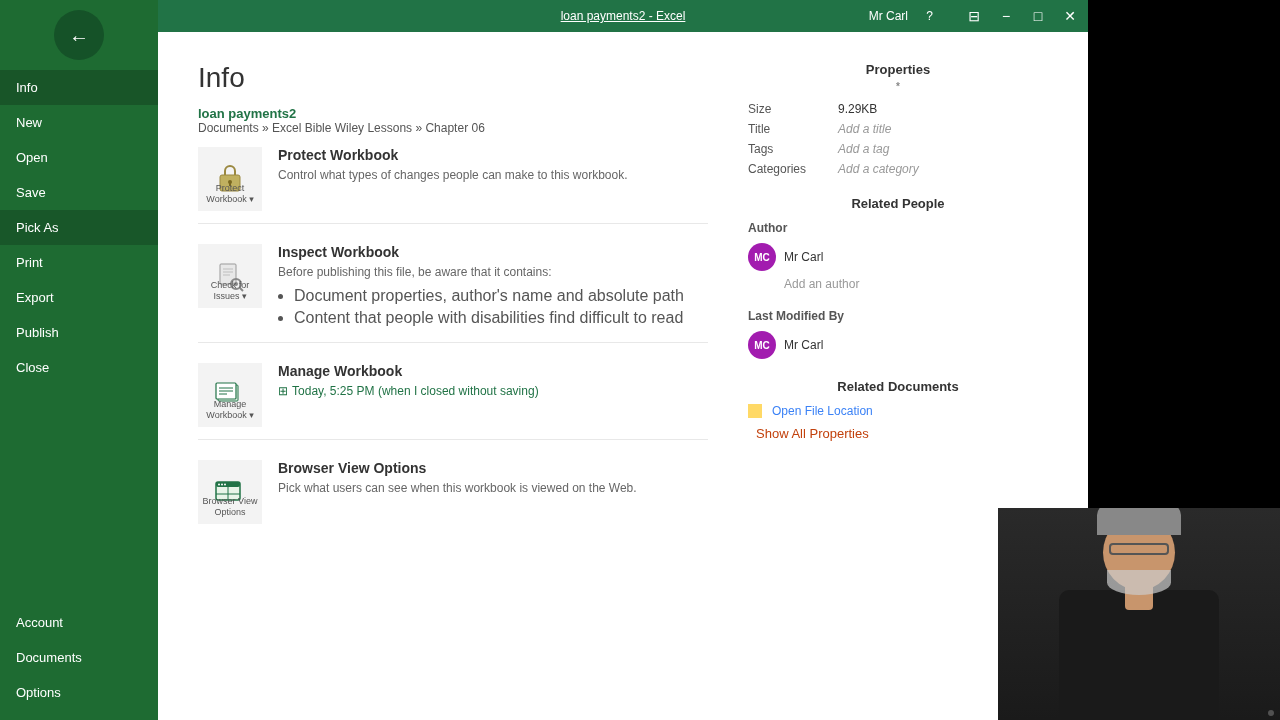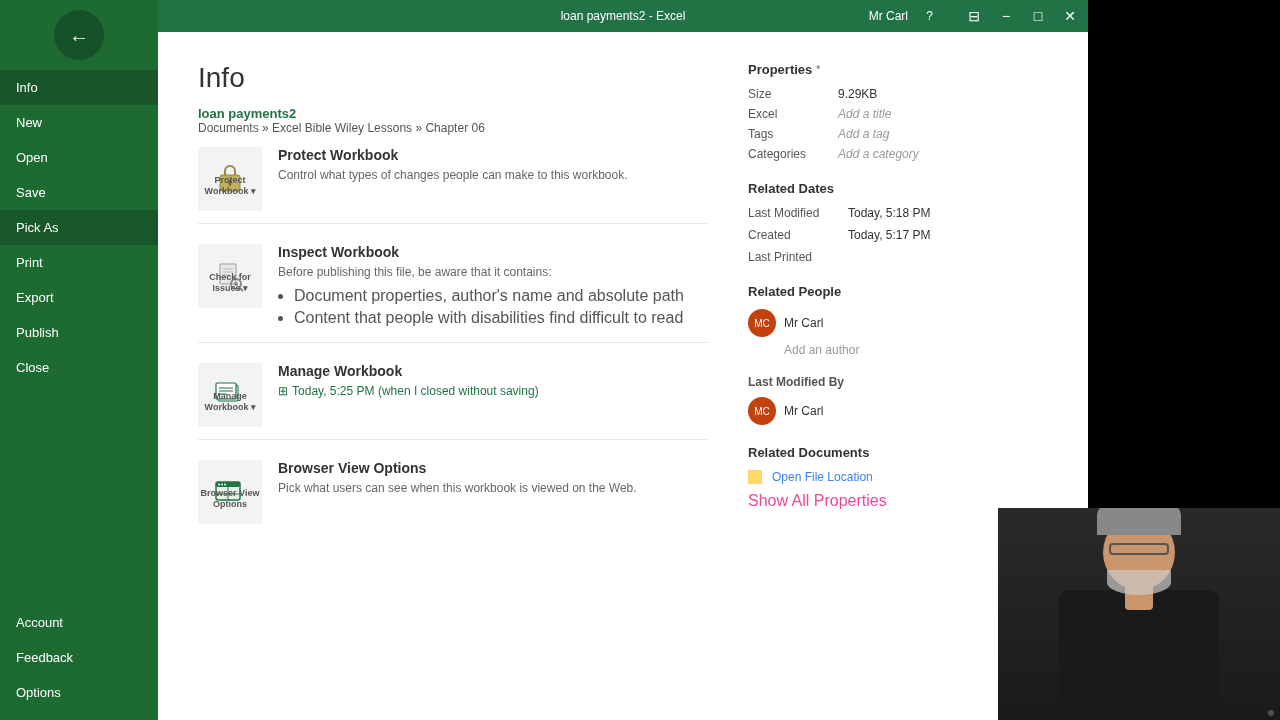--- a/index.html
+++ b/index.html
@@ -60,20 +60,21 @@
       align-items: center;
       justify-content: center;
       position: relative;
       color: white;
       font-size: 12px;
     }
     .title-bar-text {
       position: absolute;
       left: 50%;
       transform: translateX(-50%);
+      text-decoration: underline;
     }
     .title-bar-controls {
       position: absolute;
       right: 0;
       display: flex;
       align-items: center;
       gap: 4px;
       padding-right: 4px;
     }
     .win-btn {
@@ -120,27 +121,26 @@
     .card-icon {
       width: 64px; height: 64px;
       background: #f3f3f3;
       display: flex; align-items: center; justify-content: center;
       flex-shrink: 0;
       position: relative;
     }
     .card-icon svg { width: 36px; height: 36px; }
     .card-icon-label {
       position: absolute;
-      bottom: 14px;
+      bottom: 6px;
       left: 0; right: 0;
       text-align: center;
       font-size: 9px;
       color: #555;
       line-height: 1.2;
-      font-weight: bold;
     }
     .card-body { flex: 1; }
     .card-title {
       font-size: 14px;
       font-weight: 600;
       color: #333;
       margin-bottom: 4px;
     }
     .card-desc {
       font-size: 12px;
@@ -156,20 +156,21 @@
     
     .prop-section { margin-bottom: 20px; }
     .prop-title {
       font-size: 13px;
       font-weight: 600;
       color: #333;
       margin-bottom: 10px;
       display: flex;
       align-items: center;
       gap: 4px;
+      flex-direction: column;
     }
     .prop-title .asterisk { color: #888; font-size: 10px; }
     .prop-row {
       display: flex;
       align-items: flex-start;
       margin-bottom: 6px;
       font-size: 12px;
     }
     .prop-label {
       width: 90px;
@@ -181,25 +182,25 @@
 
     .related-dates .prop-row {
       margin-bottom: 8px;
     }
     .date-label { width: 100px; color: #555; font-size: 12px; }
     .date-value { color: #333; font-size: 12px; }
 
     .avatar {
       width: 28px; height: 28px;
       border-radius: 50%;
-      background: #c2410c;
+      background: #a21caf;
       display: flex; align-items: center; justify-content: center;
       color: white;
       font-size: 10px;
-      font-weight: 400;
+      font-weight: 700;
       flex-shrink: 0;
       margin-right: 8px;
     }
     .person-row {
       display: flex;
       align-items: center;
       margin-bottom: 6px;
       font-size: 12px;
       color: #333;
     }
@@ -221,24 +222,25 @@
       display: flex;
       align-items: center;
       gap: 6px;
       font-size: 12px;
       color: #3b82f6;
       cursor: pointer;
       margin-bottom: 8px;
     }
 
     .show-all {
-      font-size: 16px;
-      color: #ec4899;
+      font-size: 13px;
+      color: #c2410c;
       cursor: pointer;
       margin-top: 4px;
+      margin-left: 8px;
     }
 
     .workbook-autosave {
       font-size: 12px;
       color: #217346;
       display: flex;
       align-items: center;
       gap: 4px;
     }
 
@@ -285,21 +287,21 @@
     <span>Close</span>
   </div>
 
   <div class="sidebar-divider"></div>
 
   <div class="sidebar-bottom">
     <div class="sidebar-item">
       <span>Account</span>
     </div>
     <div class="sidebar-item">
-      <span>Feedback</span>
+      <span>Documents</span>
     </div>
     <div class="sidebar-item">
       <span>Options</span>
     </div>
   </div>
 </div>
 
 <div class="app-window">
 
   <div class="title-bar">
@@ -412,55 +414,39 @@
       <div class="prop-section">
         <div class="prop-title">
           <span>Properties</span>
           <span class="asterisk">*</span>
         </div>
         <div class="prop-row">
           <span class="prop-label">Size</span>
           <span class="prop-value">9.29KB</span>
         </div>
         <div class="prop-row">
-          <span class="prop-label">Excel</span>
+          <span class="prop-label">Title</span>
           <span class="prop-value muted">Add a title</span>
         </div>
         <div class="prop-row">
           <span class="prop-label">Tags</span>
           <span class="prop-value muted">Add a tag</span>
         </div>
         <div class="prop-row">
           <span class="prop-label">Categories</span>
           <span class="prop-value muted">Add a category</span>
         </div>
       </div>
 
-      <div class="prop-section related-dates">
-        <div class="prop-title">
-          <span>Related Dates</span>
-        </div>
-        <div class="prop-row">
-          <span class="date-label">Last Modified</span>
-          <span class="date-value">Today, 5:18 PM</span>
-        </div>
-        <div class="prop-row">
-          <span class="date-label">Created</span>
-          <span class="date-value">Today, 5:17 PM</span>
-        </div>
-        <div class="prop-row">
-          <span class="date-label">Last Printed</span>
-          <span class="date-value"></span>
-        </div>
-      </div>
 
       <div class="prop-section">
         <div class="prop-title">
           <span>Related People</span>
         </div>
+        <div class="section-heading">Author</div>
         <div class="person-row">
           <div class="avatar">
             <span>MC</span>
           </div>
           <span>Mr Carl</span>
         </div>
         <div class="person-link">Add an author</div>
         <br>
         <div class="section-heading">Last Modified By</div>
         <div class="person-row">

